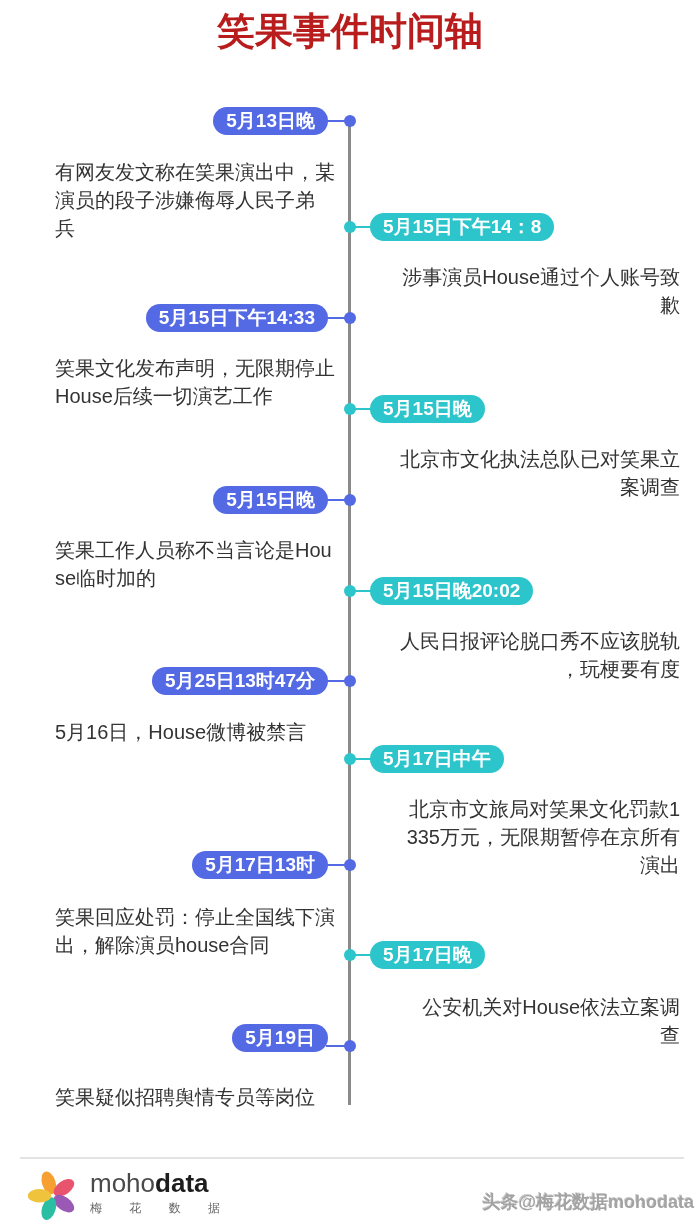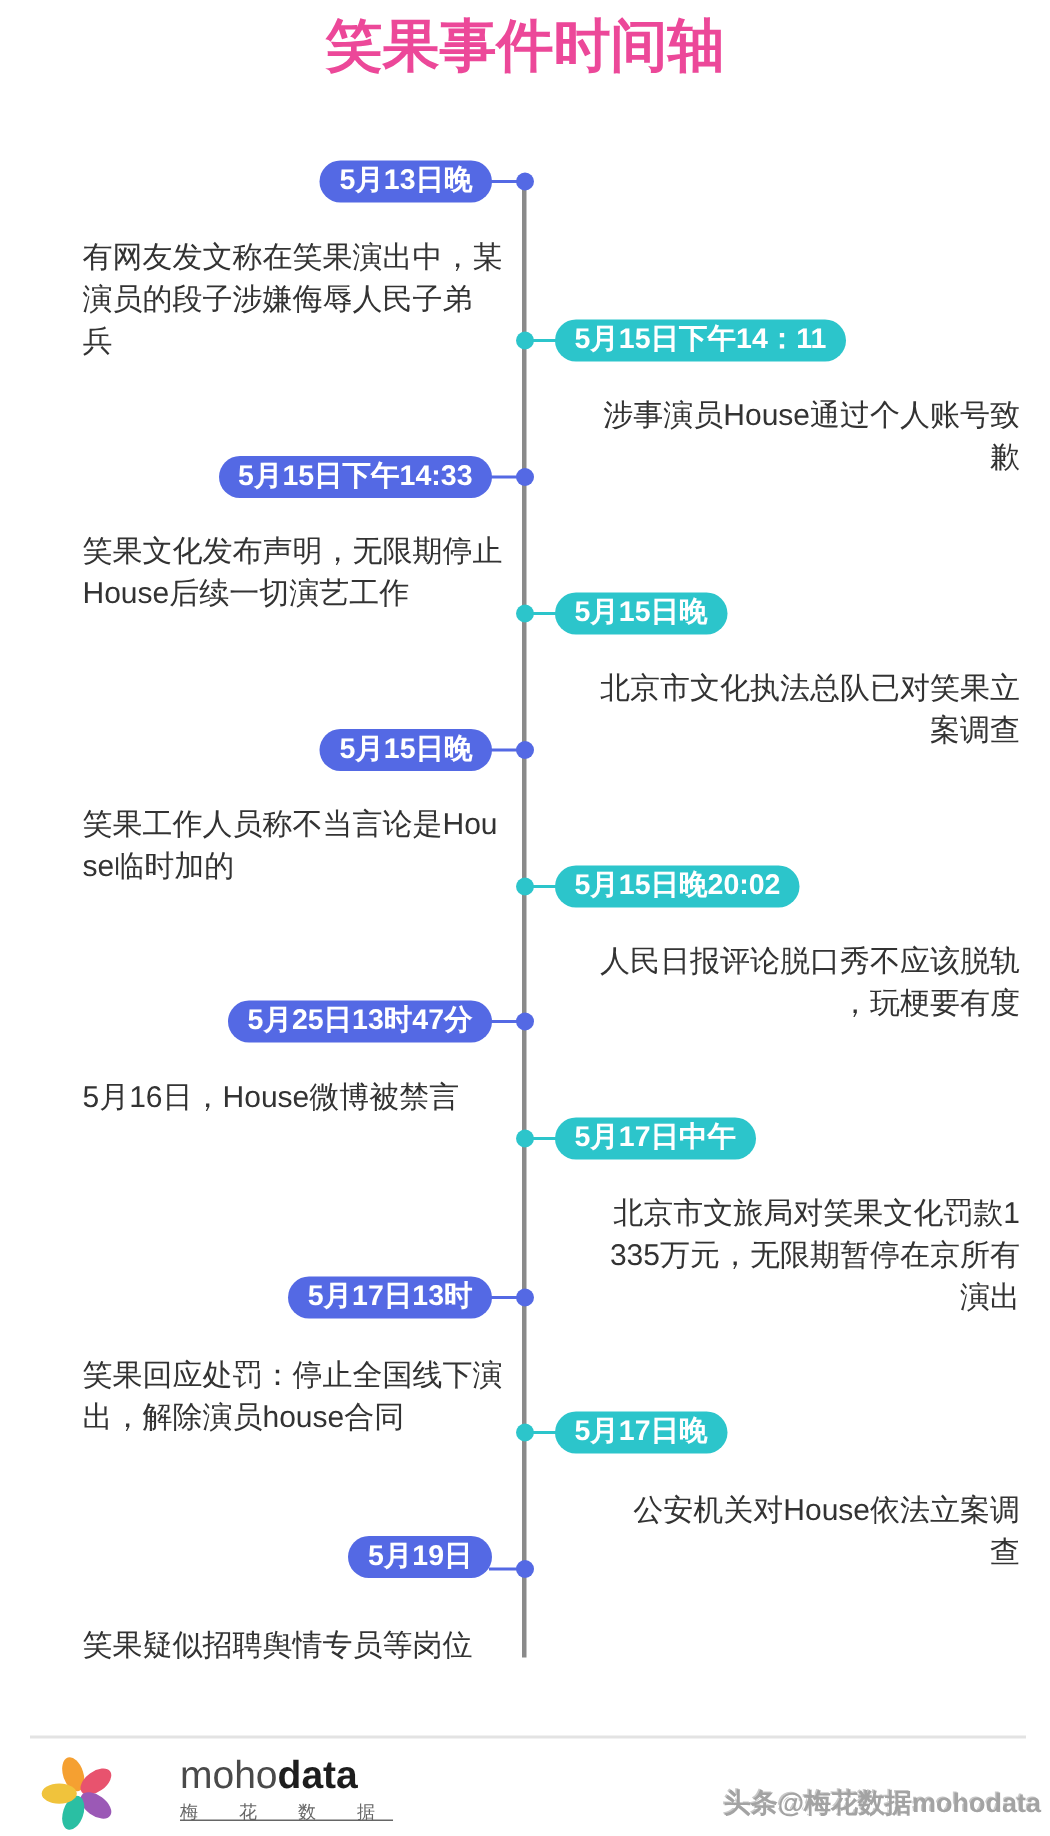--- a/index.html
+++ b/index.html
@@ -2,21 +2,21 @@
 <html style="--left-accent: #5469e4; --right-accent: #2cc5cb; --line: #8a8a8a; --text: #333333;"><head>
 <meta charset="utf-8">
 <style>
   html,body{margin:0;padding:0;background:#fff;}
   .canvas{
     position:relative;width:700px;height:1224px;background:#ffffff;overflow:hidden;
     font-family:"Liberation Sans","DejaVu Sans",sans-serif;
   }
   .page-title{
     position:absolute;top:8px;left:0;width:100%;text-align:center;
-    font-size:38px;line-height:46px;font-weight:bold;color:#ec4899;margin:0;
+    font-size:38px;line-height:46px;font-weight:bold;color:#b91c1c;margin:0;
   }
   .axis{
     position:absolute;left:348px;top:120px;width:3px;height:985px;
     background:var(--line,#8a8a8a);
   }
   .item .badge{
     position:absolute;height:28px;line-height:28px;border-radius:14px;
     color:#ffffff;font-weight:bold;font-size:19px;padding:0 13px;white-space:nowrap;
   }
   .item.left  .badge{right:372px;background:var(--left-accent,#5469e4);}
@@ -27,25 +27,25 @@
   .dot{position:absolute;left:344px;width:12px;height:12px;border-radius:50%;}
   .item.left  .dot{background:var(--left-accent,#5469e4);}
   .item.right .dot{background:var(--right-accent,#2cc5cb);}
   .event-text{
     position:absolute;font-size:20px;line-height:28px;color:var(--text,#333333);
     white-space:pre-line;
   }
   .item.left  .event-text{left:55px;width:280px;text-align:left;}
   .item.right .event-text{left:388px;width:292px;text-align:right;}
   .footer-divider{position:absolute;left:20px;right:16px;top:1157px;height:2px;background:#e3e3e3;}
-  .logo{position:absolute;left:26px;top:1166px;display:flex;align-items:center;gap:30px;}
+  .logo{position:absolute;left:26px;top:1166px;display:flex;align-items:center;}
   .logo-texts{margin-left:10px;}
   .logo-name{font-size:26px;line-height:28px;color:#4a4a4a;}
   .logo-name .data{font-weight:bold;color:#1d1d1d;}
-  .logo-sub{font-size:12px;color:#666;letter-spacing:12px;margin-top:3px;text-decoration:underline;}
+  .logo-sub{font-size:12px;color:#666;letter-spacing:12px;margin-top:3px;}
   .watermark{
     position:absolute;right:6px;top:1190px;font-size:18px;font-weight:bold;
     color:#a3a3a3;text-shadow:2px 2px 0 #ffffff,-1px -1px 0 #c9c9c9;
   }
 </style>
 </head>
 <body>
 
 <div class="canvas">
 
@@ -56,21 +56,21 @@
   <div id="items">
       <div class="item left">
     <div class="badge" style="top: 107px;"><span class="badge-label">5月13日晚</span></div>
     <div class="connector" style="top: 120px;"></div>
     <div class="dot" style="top: 115px;"></div>
     <div class="event-text" style="top: 158px;">有网友发文称在笑果演出中，某
 演员的段子涉嫌侮辱人民子弟
 兵</div>
   </div>
       <div class="item right">
-    <div class="badge" style="top: 213px;"><span class="badge-label">5月15日下午14：11</span></div>
+    <div class="badge" style="top: 213px;"><span class="badge-label">5月15日下午14：8</span></div>
     <div class="connector" style="top: 226px;"></div>
     <div class="dot" style="top: 221px;"></div>
     <div class="event-text" style="top: 263px;">涉事演员House通过个人账号致
 歉</div>
   </div>
       <div class="item left">
     <div class="badge" style="top: 304px;"><span class="badge-label">5月15日下午14:33</span></div>
     <div class="connector" style="top: 317px;"></div>
     <div class="dot" style="top: 312px;"></div>
     <div class="event-text" style="top: 354px;">笑果文化发布声明，无限期停止

